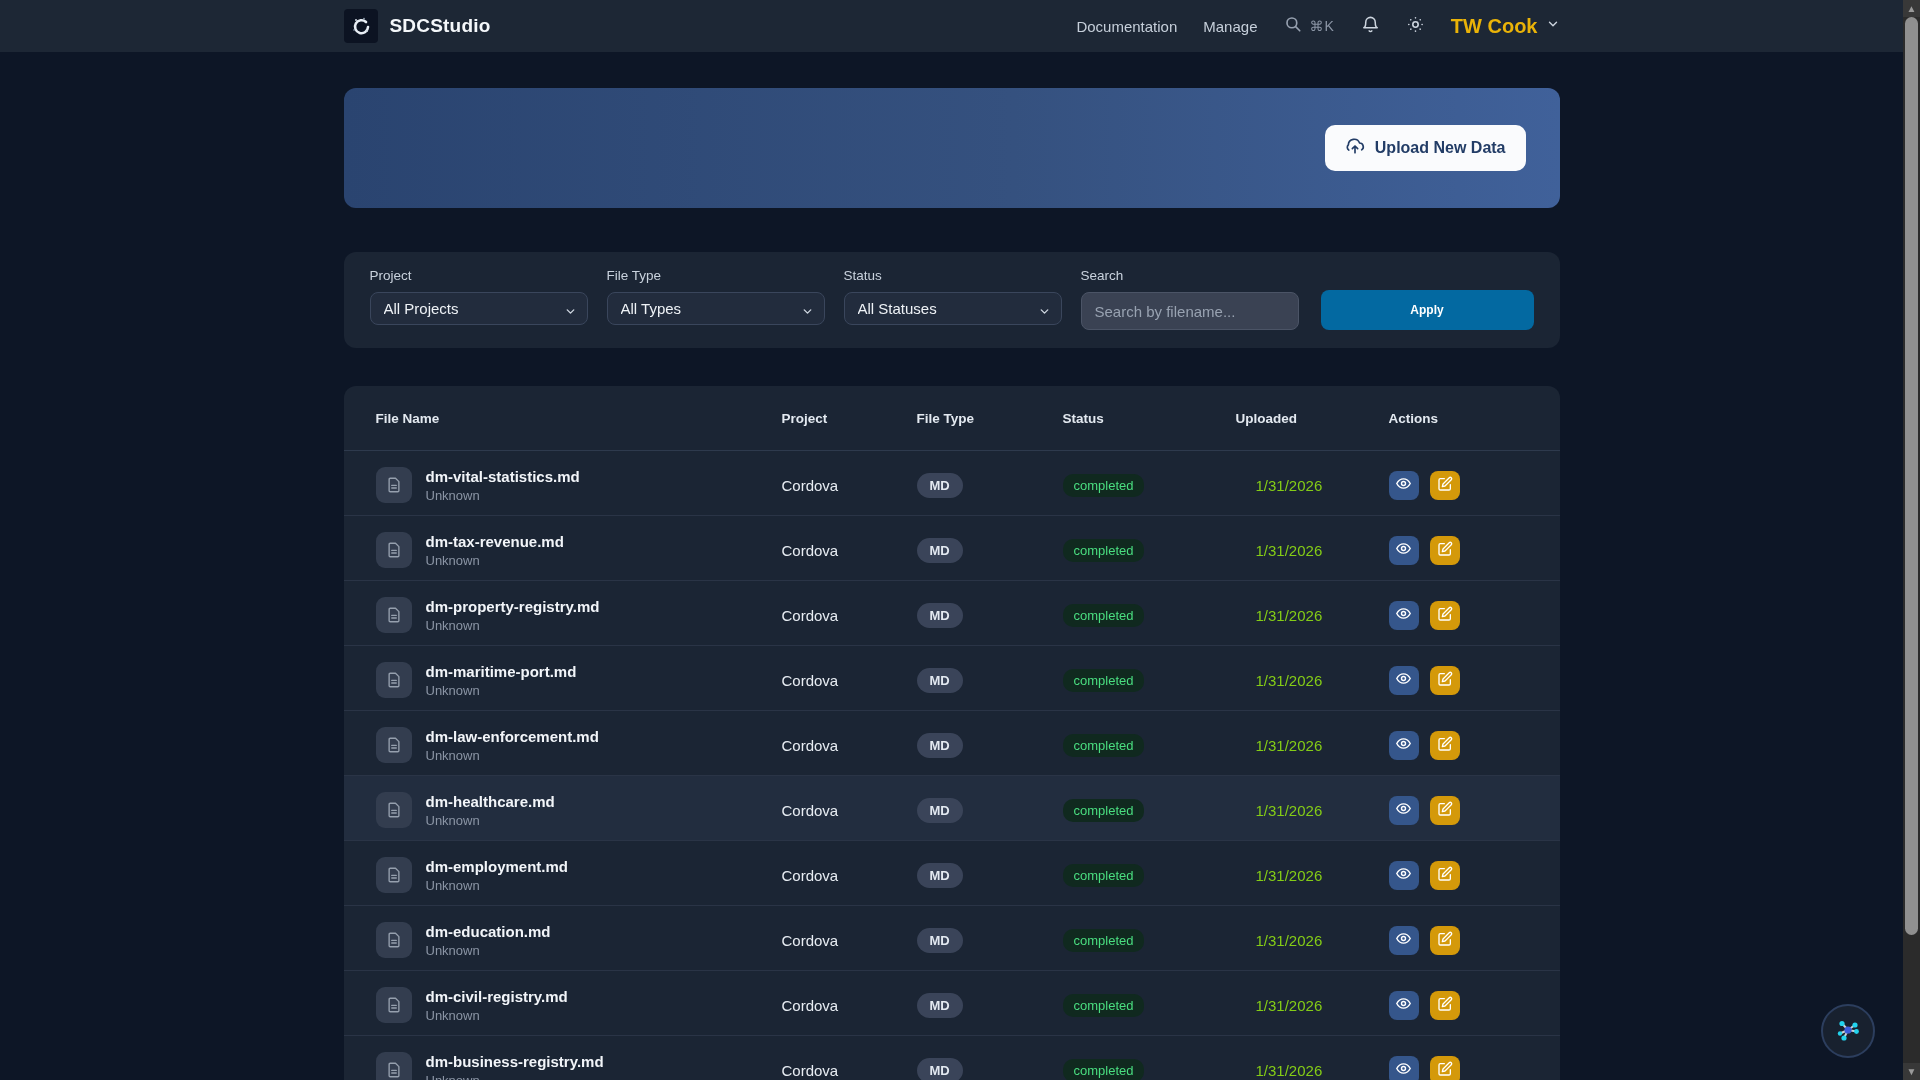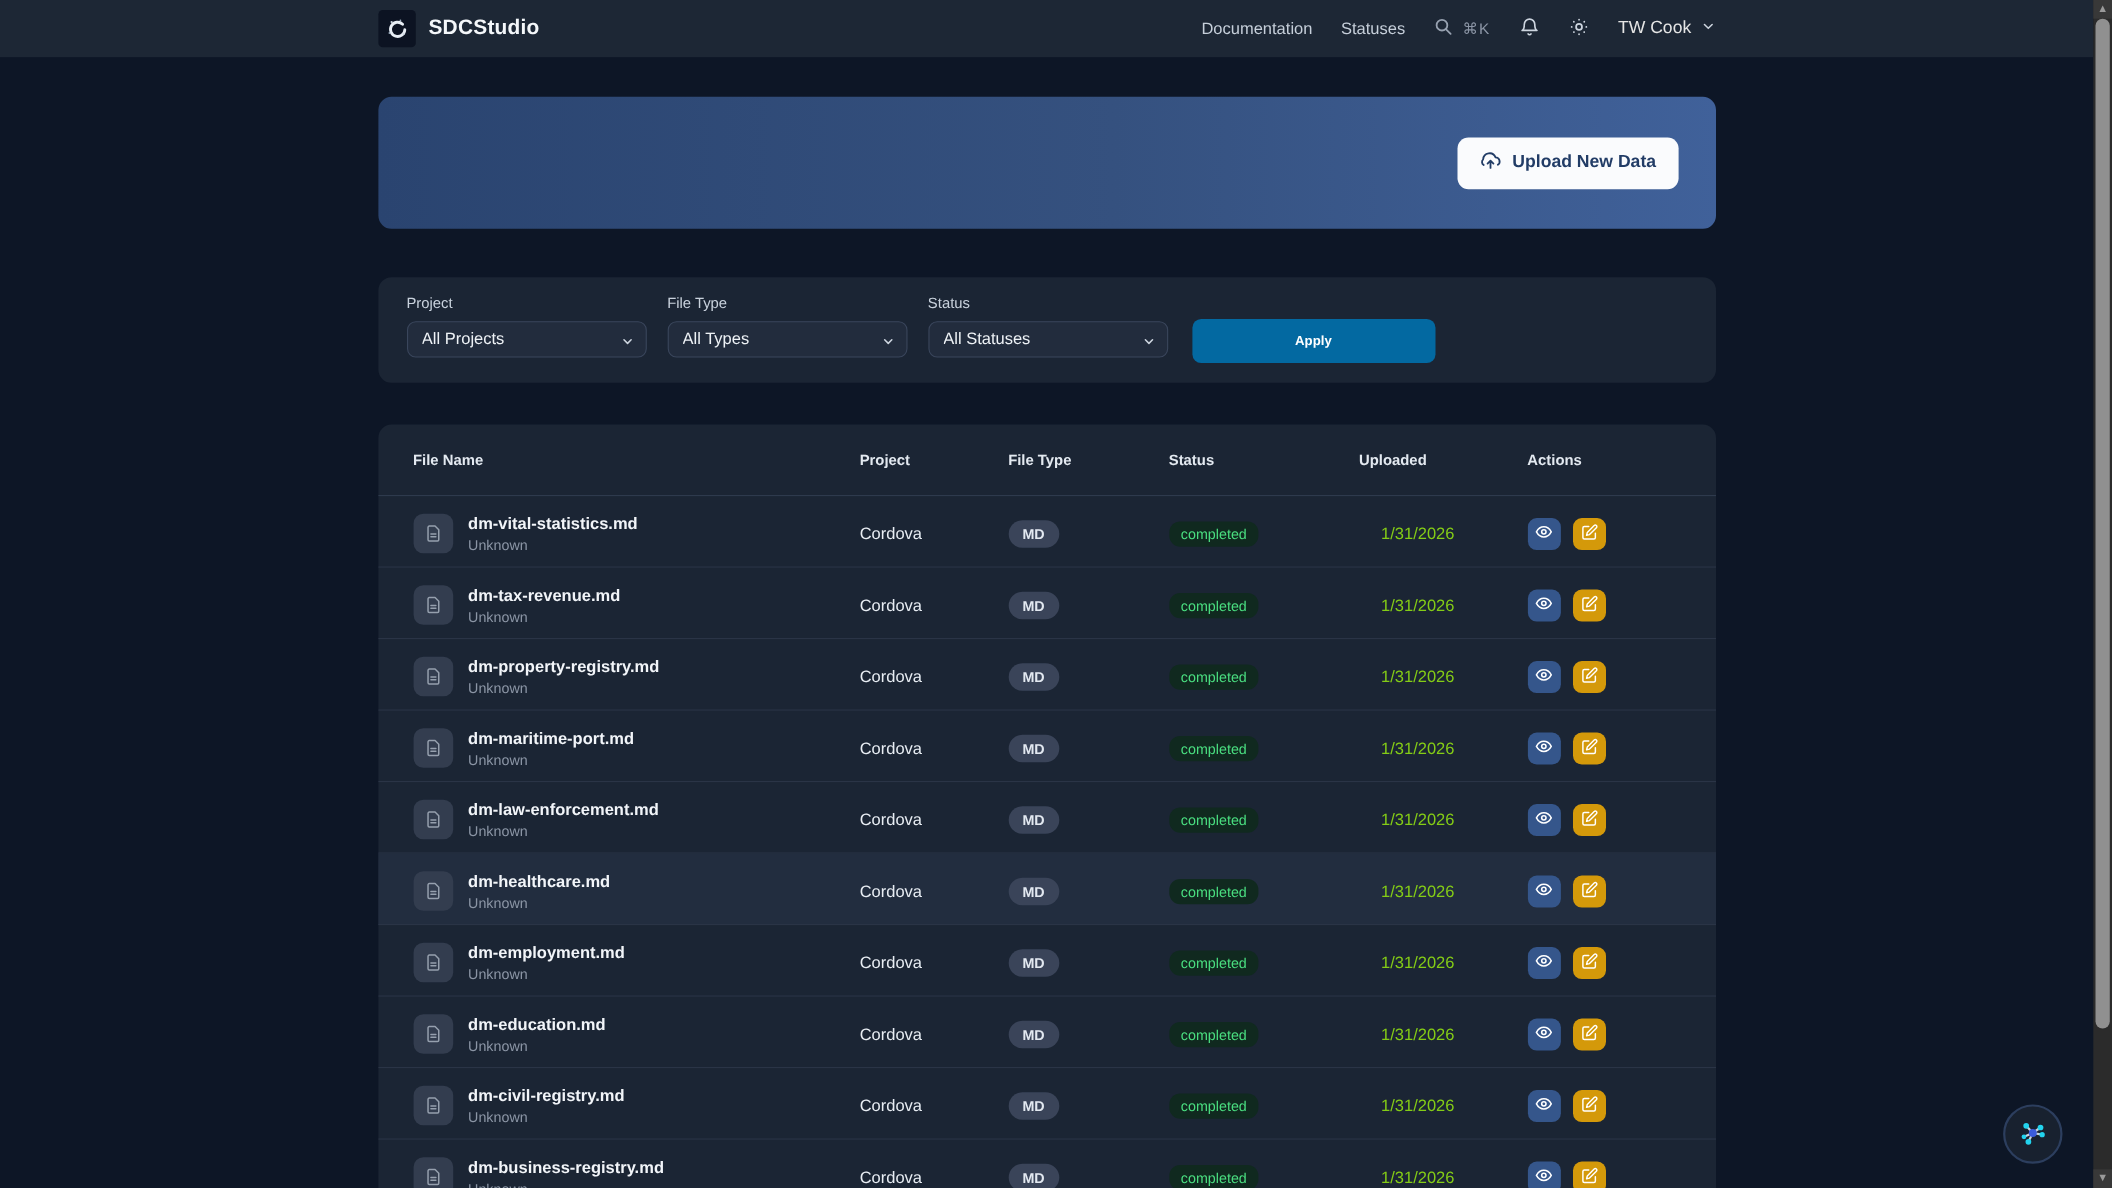--- a/index.html
+++ b/index.html
@@ -17,21 +17,21 @@
   .nav-inner { width:1280px; margin:14px auto; padding:0 32px; display:flex; align-items:center; }
   .brand { display:flex; align-items:center; gap:12px; cursor:pointer; }
   .logo-box { width:34px; height:34px; background:#0c1322; border-radius:4px; display:flex; align-items:center; justify-content:center; }
   .brand-name { font-size:19px; font-weight:700; color:#f4f7fa; letter-spacing:.2px; }
   .nav-right { margin-left:auto; display:flex; align-items:center; gap:26px; }
   .nav-link { color:#c6cfda; font-size:15px; cursor:pointer; }
   .nav-search { display:flex; align-items:center; gap:8px; color:#8b95a5; cursor:pointer; }
   .kbd { font-size:14px; color:#8b95a5; letter-spacing:1px; }
   .icon-btn { background:none; border:none; color:#cdd5df; cursor:pointer; display:flex; align-items:center; }
   .user-menu { display:flex; align-items:center; gap:8px; cursor:pointer; }
-  .user-name { font-size:16px; font-weight:400; color:#e5e5e5; }
+  .user-name { font-size:20px; font-weight:700; color:#eab308; }
 
   
   .container { width:1280px; margin:0 auto; padding:0 32px; }
 
   
   .hero {
     margin-top:36px; height:120px; border-radius:12px;
     background:linear-gradient(90deg,#2a4470 0%,#35517f 55%,#40619a 100%);
     display:flex; align-items:center; padding:0 34px;
   }
@@ -126,21 +126,21 @@
             <circle cx="7" cy="6" r="1" fill="#cfd8e2"></circle>
               <circle cx="18" cy="17" r="1" fill="#cfd8e2"></circle>
             <circle cx="5" cy="16" r=".8" fill="#9fb0c0"></circle>
               <circle cx="15" cy="4.5" r=".8" fill="#9fb0c0"></circle>
           </svg>
         </span>
         <span class="brand-name">SDCStudio</span>
       </div>
       <nav class="nav-right">
         <a class="nav-link">Documentation</a>
-        <a class="nav-link">Statuses</a>
+        <a class="nav-link">Manage</a>
         <div class="nav-search">
           <span>
             <svg width="18" height="18" viewBox="0 0 24 24" fill="none" stroke="#97a1b0" stroke-width="2.2" stroke-linecap="round">
               <circle cx="10.5" cy="10.5" r="6.5"></circle>
                 <path d="M15.5 15.5 21 21"></path>
             </svg>
           </span>
           <span class="kbd">⌘K</span>
         </div>
         <button class="icon-btn">
@@ -218,20 +218,24 @@
           <select>
             <option>All Statuses</option>
           </select>
           <span class="select-chevron">
             <svg width="13" height="13" viewBox="0 0 24 24" fill="none" stroke="#cdd5df" stroke-width="2.6" stroke-linecap="round" stroke-linejoin="round">
                 <path d="m6 9 6 6 6-6"></path>
               </svg>
           </span>
         </div>
       </div>
+      <div class="filter-group">
+        <label class="filter-label">Search</label>
+        <input class="search-input" type="text" placeholder="Search by filename..." style="">
+      </div>
       <button class="apply-btn">Apply</button>
     </section>
 
     <section class="table-card">
       <div class="trow header">
         <span class="th">File Name</span>
         <span class="th">Project</span>
         <span class="th">File Type</span>
         <span class="th">Status</span>
         <span class="th">Uploaded</span>

